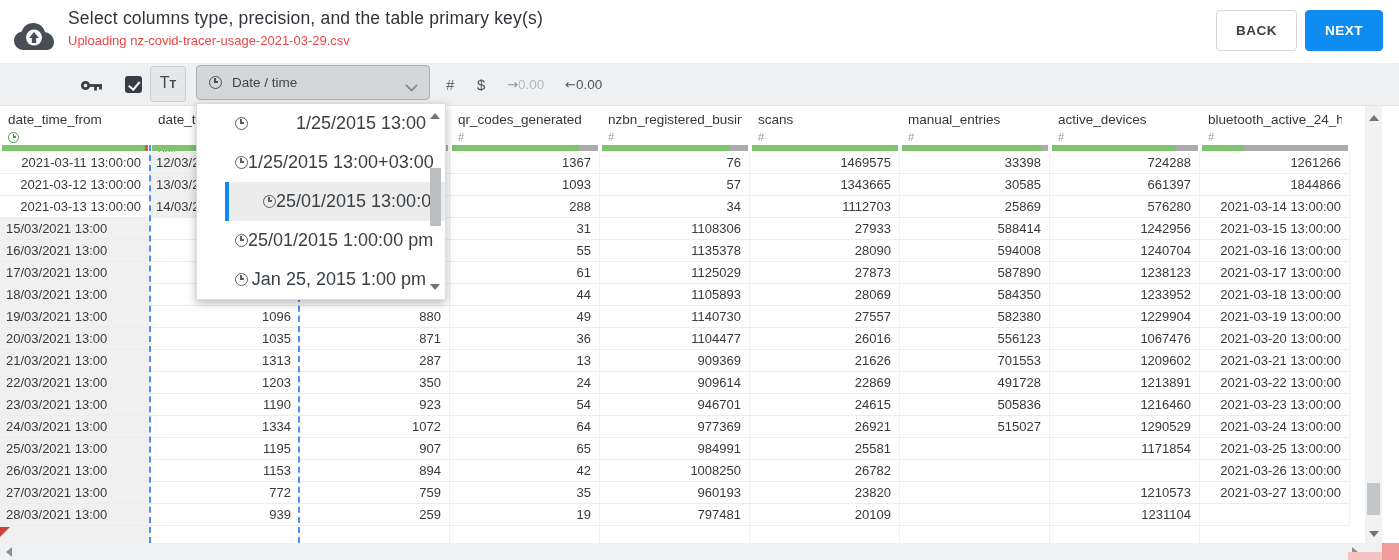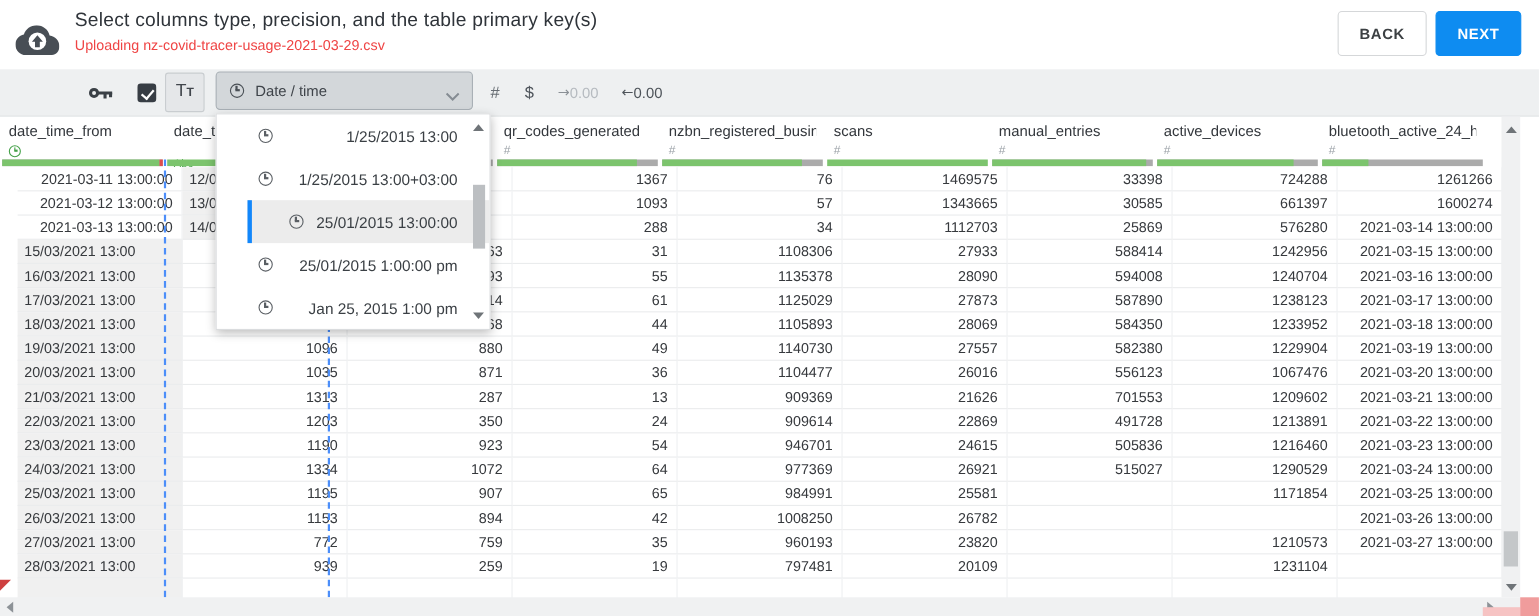--- a/index.html
+++ b/index.html
@@ -56,38 +56,38 @@
   .hcell{position:relative;box-sizing:border-box;padding:7px 8px 0 8px;overflow:visible;}
   .hname{font-size:13.5px;color:#33373c;white-space:nowrap;overflow:hidden;height:17px;}
   .hsub{height:14px;margin-top:1px;display:flex;align-items:center;}
   .sub-abc{color:#43a047;font-weight:400;font-size:10px;letter-spacing:.2px;margin-top:24px;}
   .sub-hash{color:#9aa0a6;font-size:11px;}
   .green-ic{color:#43a047;}
   .hbar{position:absolute;left:2px;right:2px;bottom:1px;height:6px;background:#ababab;}
   .bargreen{height:100%;background:#7cc46d;}
   .redtick{position:absolute;right:0;top:0;width:3px;height:100%;background:#df4d4d;}
 
-  .tbody{position:absolute;left:16px;top:152px;width:1176px;display:grid;grid-template-columns:repeat(9,150px);grid-auto-rows:22px;}
+  .tbody{position:absolute;left:0;top:152px;width:1176px;display:grid;grid-template-columns:repeat(9,150px);grid-auto-rows:22px;}
   .cell{box-sizing:border-box;border-bottom:1px solid #eaeced;border-right:1px solid #eef0f1;
         font-size:13px;color:#36393d;line-height:21px;white-space:nowrap;overflow:hidden;padding:0 8px;}
   .cell.ar{text-align:right;}
   .cell.al{text-align:left;padding-left:6px;}
   .cell.selcol{background:#f0f0f0;}
 
   .dash{position:absolute;top:145px;height:398px;width:0;border-left:2px dashed #4c8ef9;z-index:6;}
   .dash.d1{left:149px;}
   .dash.d2{left:298px;}
   .redflag{position:absolute;left:0;top:527px;width:0;height:0;border-top:10px solid #ce4040;border-right:10px solid transparent;z-index:3;}
 
   
   .panel{position:absolute;left:196px;top:103px;width:250px;height:197px;background:#fff;border:1px solid #dadcde;
          box-shadow:0 3px 9px rgba(0,0,0,.28);z-index:20;box-sizing:border-box;}
   .opt{position:relative;height:39px;display:flex;align-items:center;}
   .opt .clock{margin-left:38px;color:#5a5f64;}
-  .olbl{flex:1;text-align:right;padding-right:29px;font-size:14px;color:#3b4045;white-space:nowrap;}
+  .olbl{flex:1;text-align:right;padding-right:19px;font-size:18px;color:#3b4045;white-space:nowrap;}
   .opt.sel{background:#ececec;margin-left:28px;}
   .opt.sel::before{content:'';position:absolute;left:0;top:0;width:4px;height:100%;background:#1287fb;}
   .pscroll{position:absolute;right:1px;top:0;bottom:0;width:17px;z-index:2;}
   .tri-up{width:0;height:0;border-left:5px solid transparent;border-right:5px solid transparent;border-bottom:6px solid #6f7478;}
   .tri-down{width:0;height:0;border-left:5px solid transparent;border-right:5px solid transparent;border-top:6px solid #6f7478;}
   .tri-left{width:0;height:0;border-top:5px solid transparent;border-bottom:5px solid transparent;border-right:6px solid #8d9297;}
   .tri-right{width:0;height:0;border-top:5px solid transparent;border-bottom:5px solid transparent;border-left:6px solid #8d9297;}
   .pscroll .tri-up{position:absolute;top:9px;left:3px;}
   .pscroll .tri-down{position:absolute;bottom:9px;left:3px;}
   .pthumb{position:absolute;left:3px;top:64px;width:11px;height:58px;background:#bcbfc2;}
@@ -250,21 +250,21 @@
       <div class="cell ar">724288</div>
       <div class="cell ar">1261266</div>
       <div class="cell ar">2021-03-12 13:00:00</div>
       <div class="cell al selcol">13/03/2021 13:00</div>
       <div class="cell ar"></div>
       <div class="cell ar">1093</div>
       <div class="cell ar">57</div>
       <div class="cell ar">1343665</div>
       <div class="cell ar">30585</div>
       <div class="cell ar">661397</div>
-      <div class="cell ar">1600274</div>
+      <div class="cell ar">1844866</div>
       <div class="cell ar">2021-03-13 13:00:00</div>
       <div class="cell al selcol">14/03/2021 13:00</div>
       <div class="cell ar"></div>
       <div class="cell ar">288</div>
       <div class="cell ar">34</div>
       <div class="cell ar">1112703</div>
       <div class="cell ar">25869</div>
       <div class="cell ar">576280</div>
       <div class="cell ar">2021-03-14 13:00:00</div>
       <div class="cell al selcol">15/03/2021 13:00</div>

